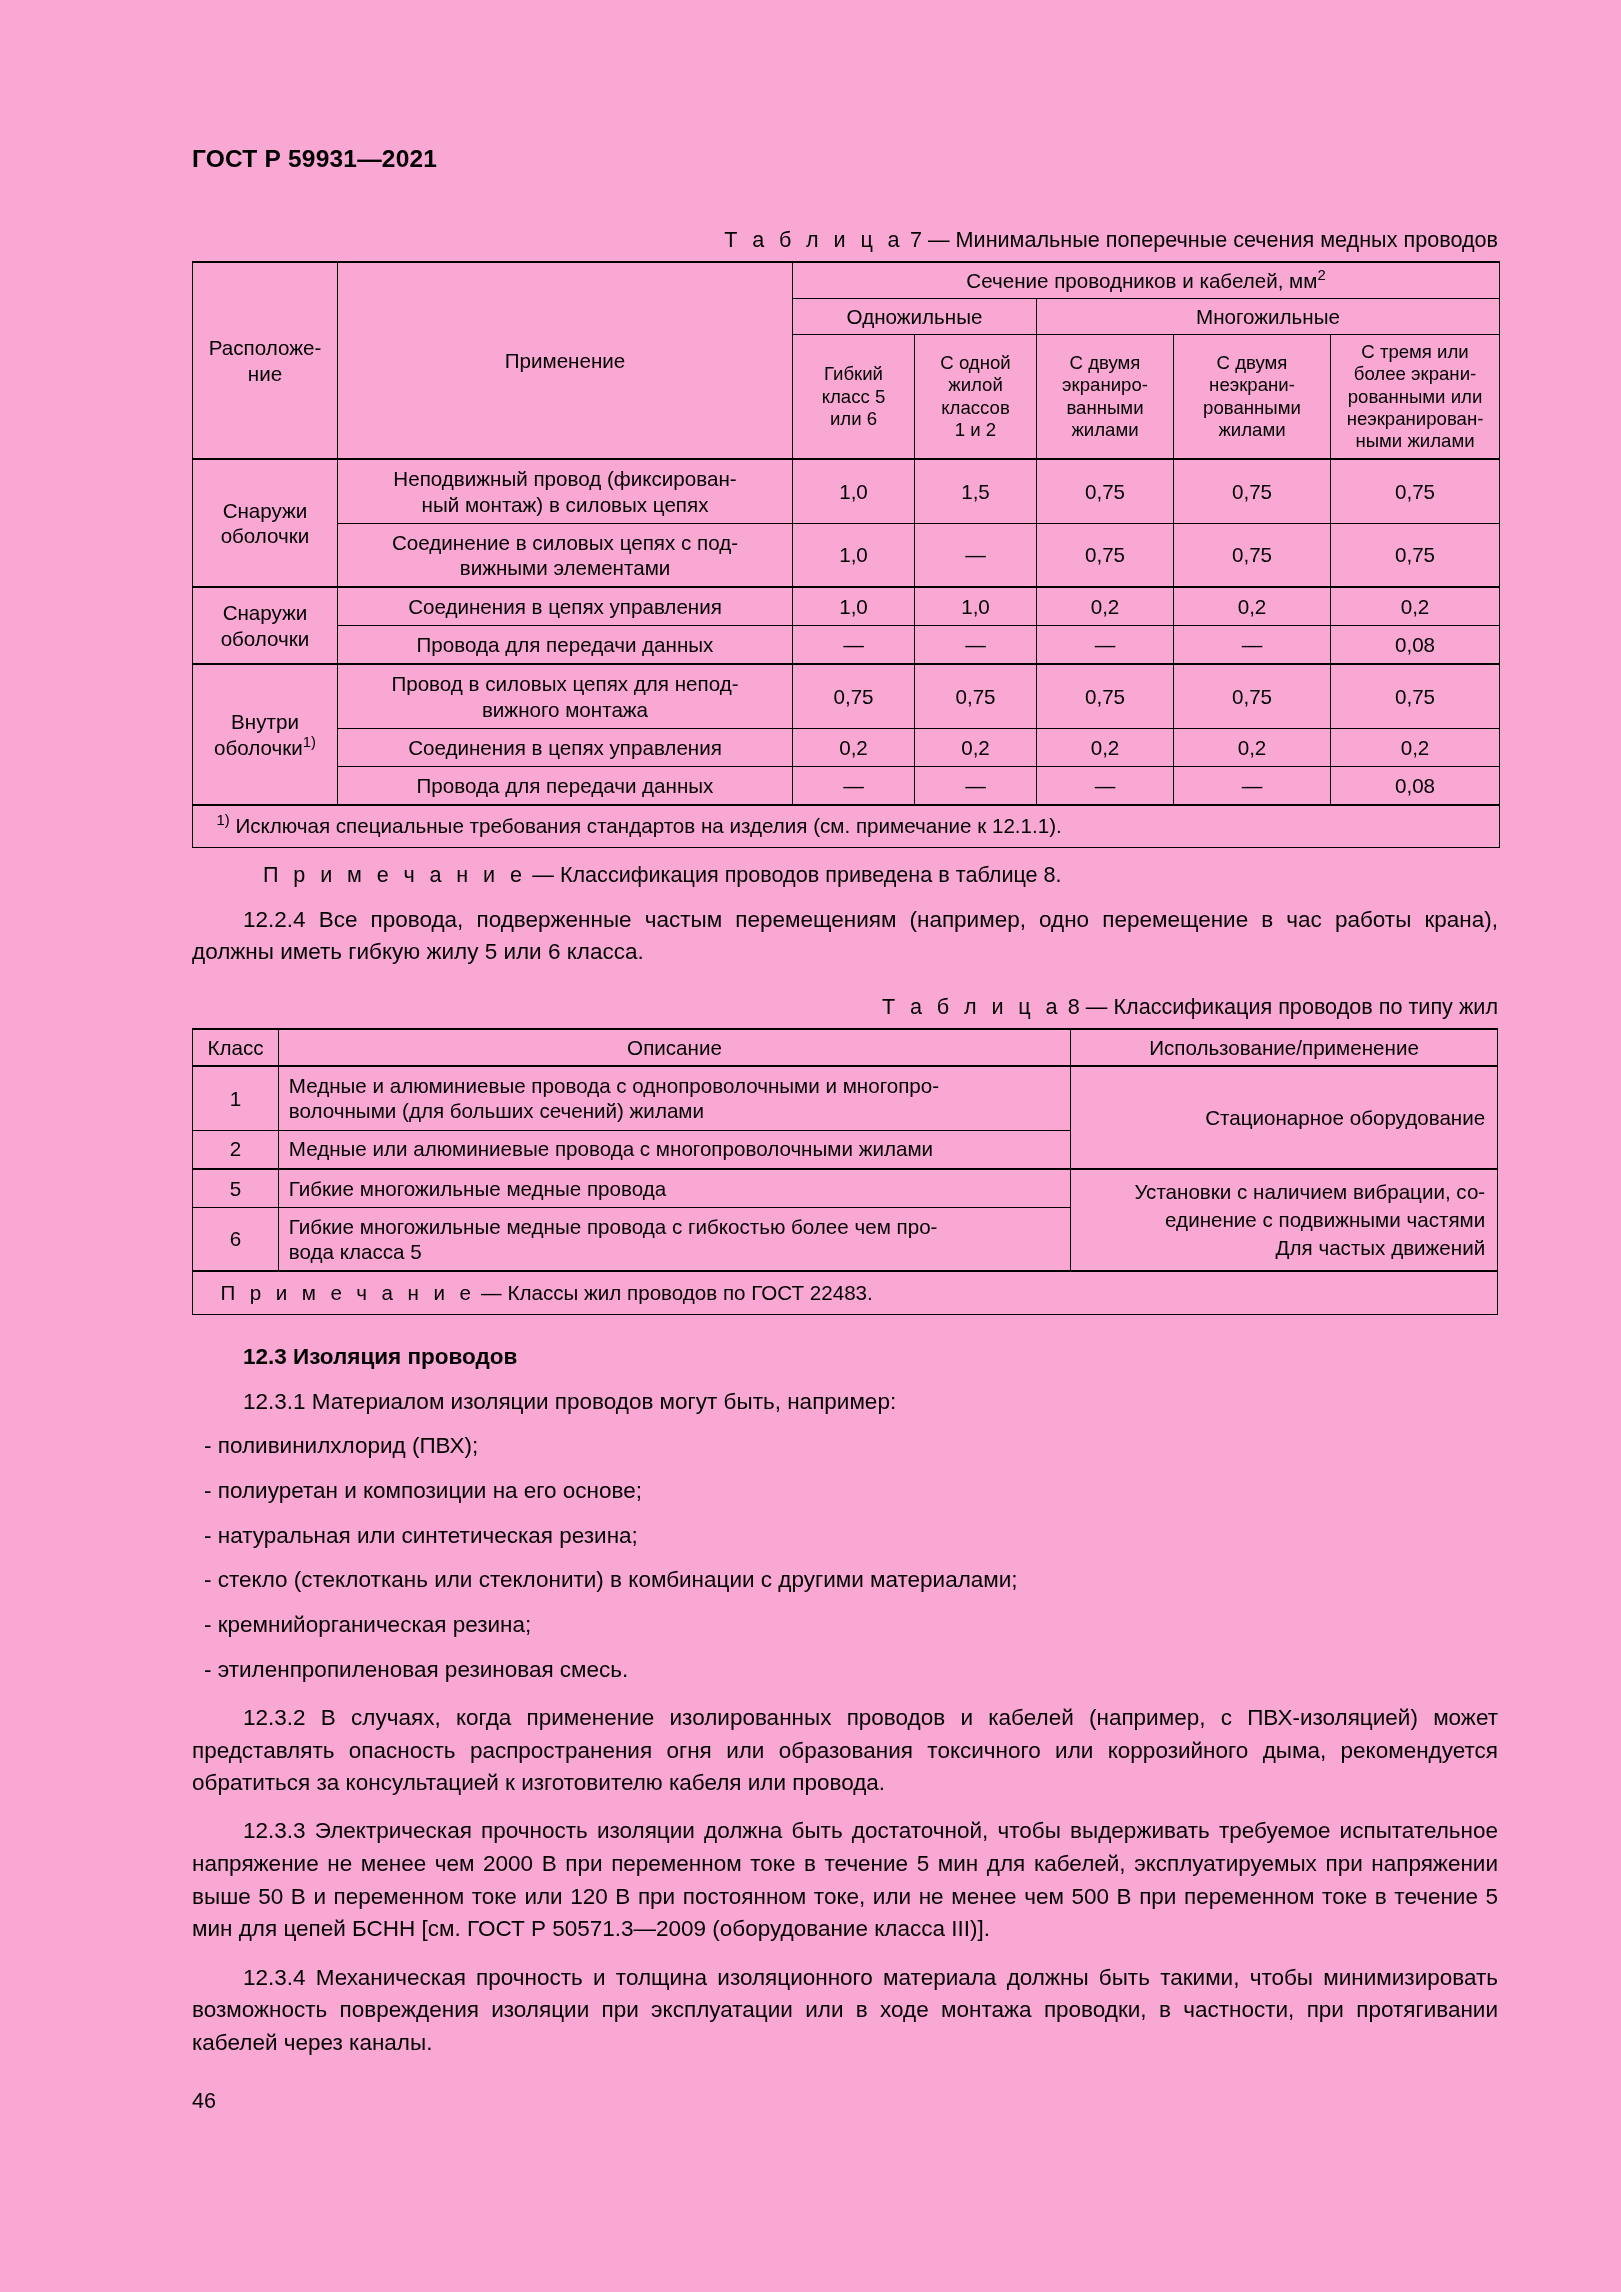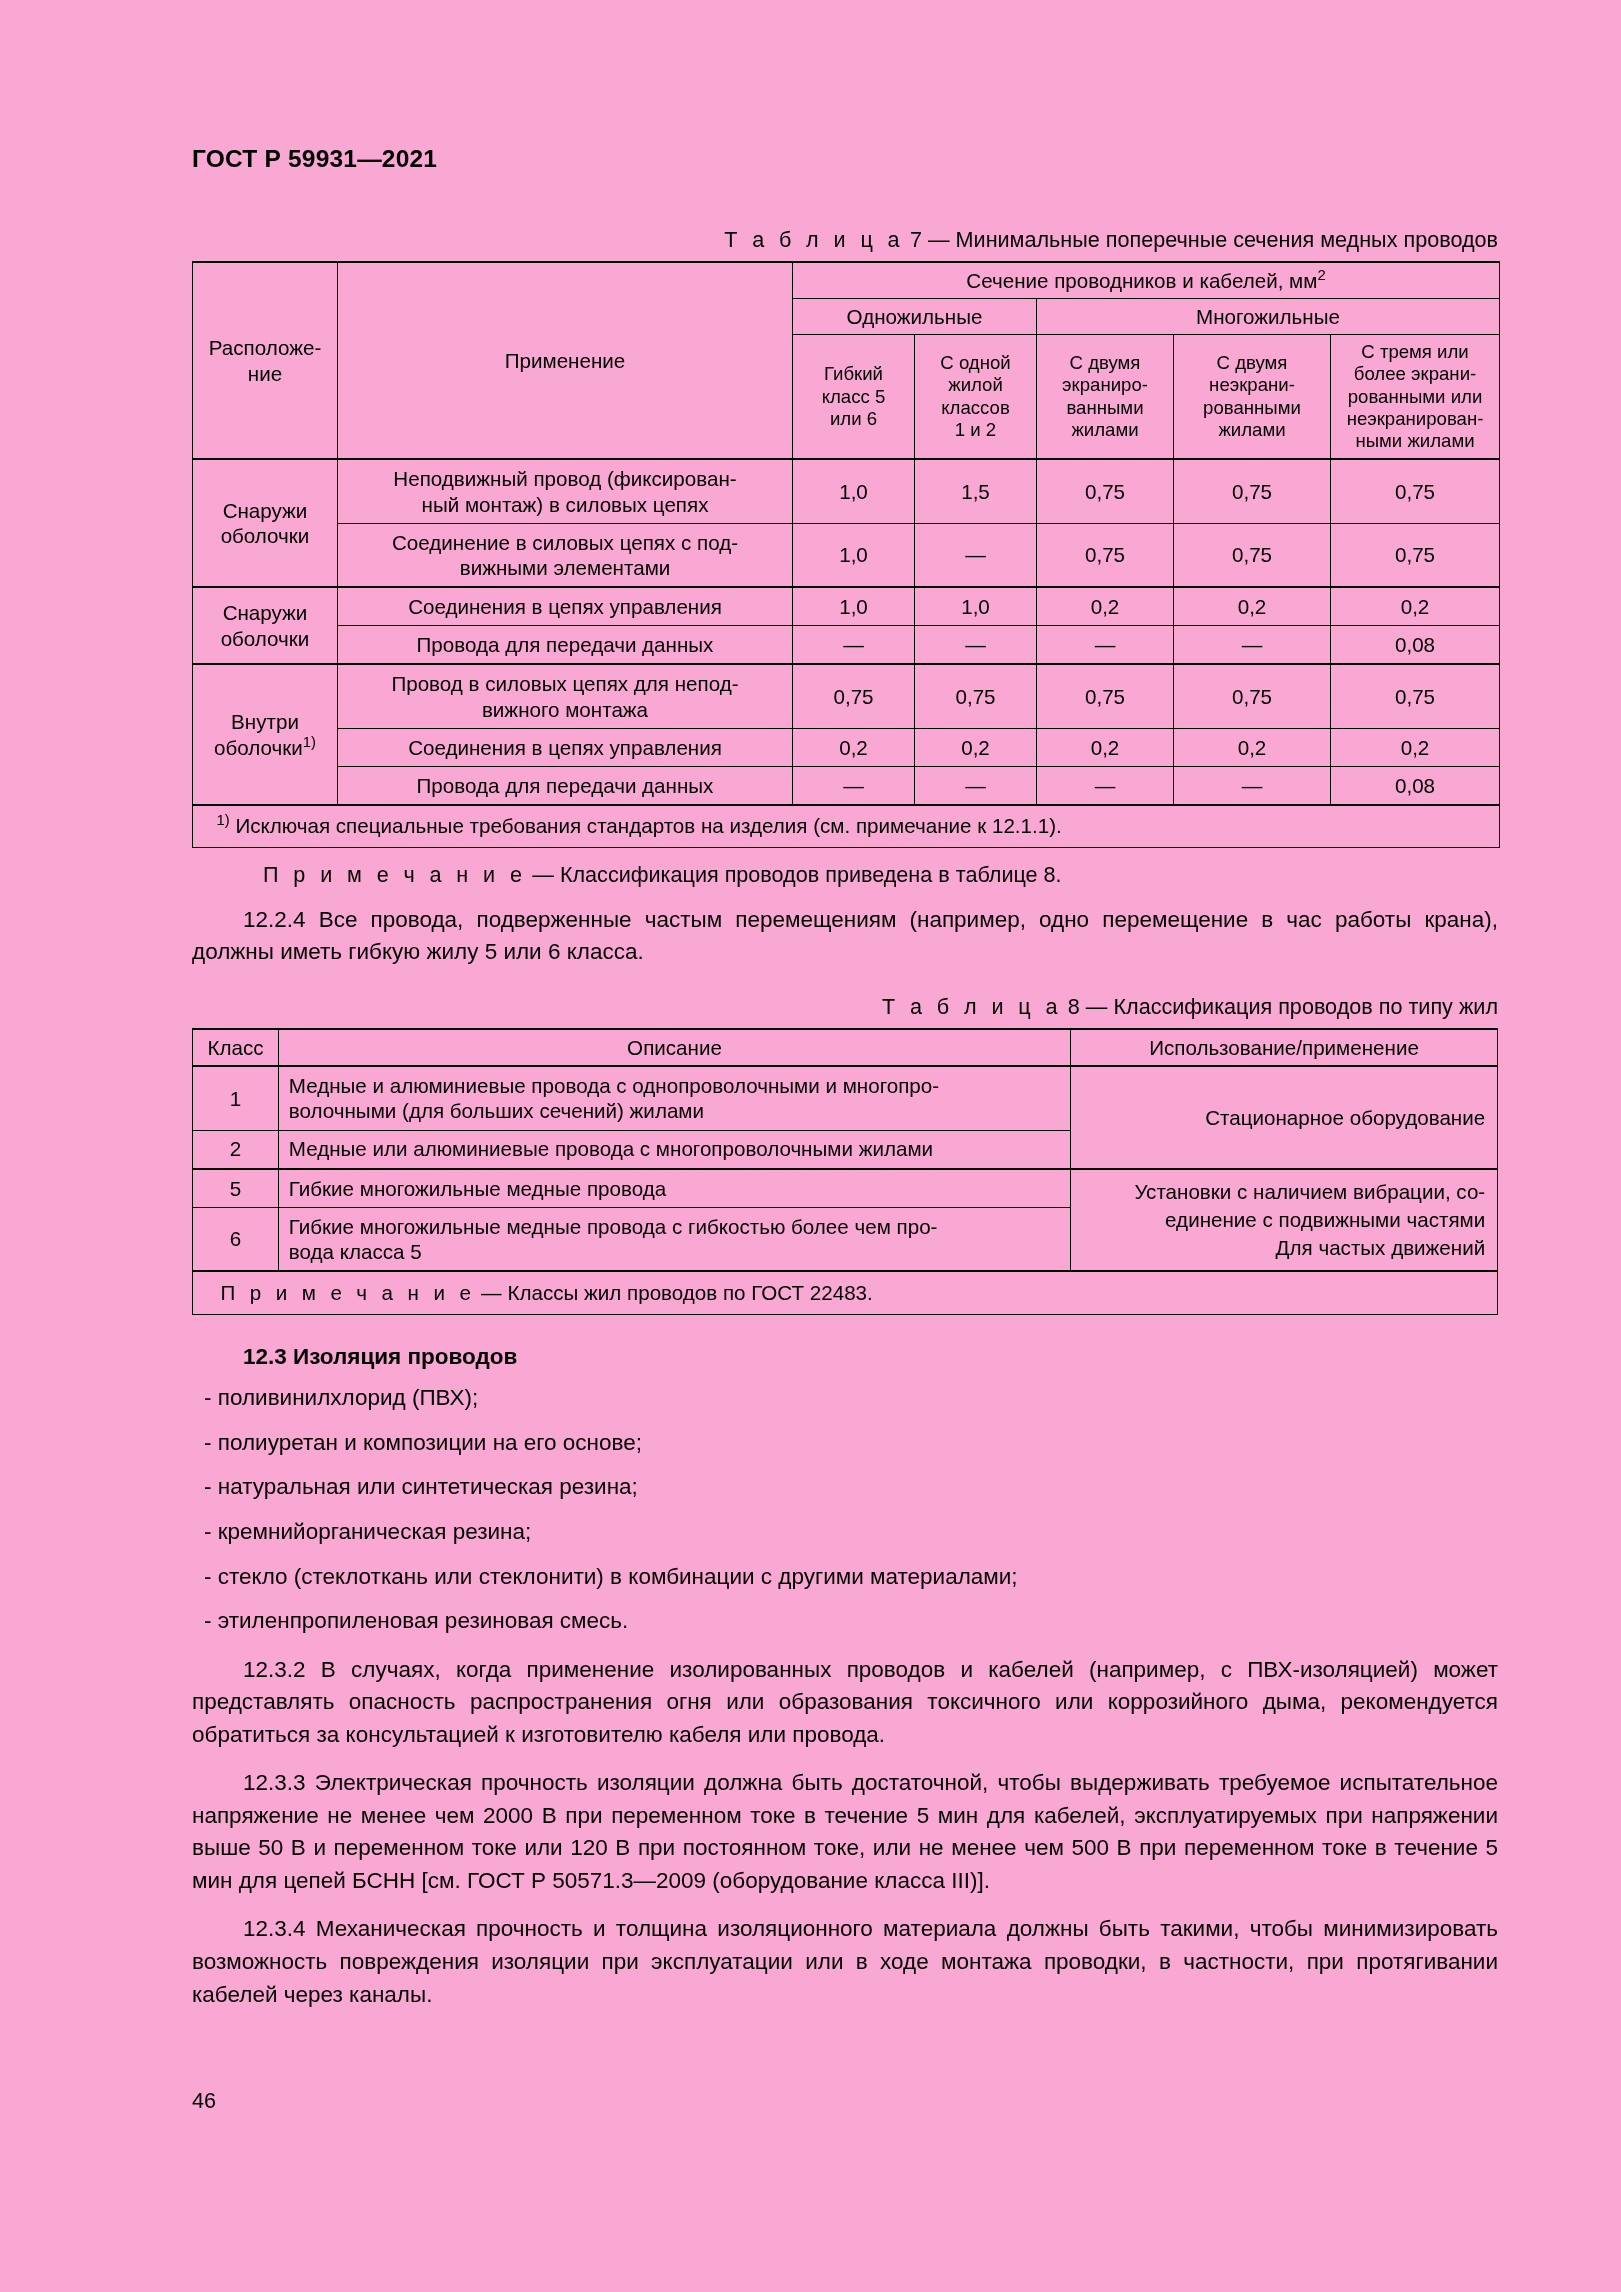--- a/index.html
+++ b/index.html
@@ -372,26 +372,27 @@
             <span class="sp-letter">П р и м е ч а н и е</span>
             <span>—</span>
             <span>Классы жил проводов по ГОСТ 22483.</span>
           </td>
         </tr>
       </tbody>
     </table>
 
     <h3 class="section">12.3 Изоляция проводов</h3>
 
+    <p class="para">12.3.1 Материалом изоляции проводов могут быть, например:</p>
 
     <p class="listitem">- поливинилхлорид (ПВХ);</p>
     <p class="listitem">- полиуретан и композиции на его основе;</p>
     <p class="listitem">- натуральная или синтетическая резина;</p>
+    <p class="listitem">- стекло (стеклоткань или стеклонити) в комбинации с другими материалами;</p>
     <p class="listitem">- кремнийорганическая резина;</p>
-    <p class="listitem">- стекло (стеклоткань или стеклонити) в комбинации с другими материалами;</p>
     <p class="listitem">- этиленпропиленовая резиновая смесь.</p>
 
     <p class="para">12.3.2 В случаях, когда применение изолированных проводов и кабелей (например, с ПВХ-изоляцией) может представлять опасность распространения огня или образования токсичного или коррозийного дыма, рекомендуется обратиться за консультацией к изготовителю кабеля или провода.</p>
     <p class="para">12.3.3 Электрическая прочность изоляции должна быть достаточной, чтобы выдерживать требуемое испытательное напряжение не менее чем 2000 В при переменном токе в течение 5 мин для кабелей, эксплуатируемых при напряжении выше 50 В и переменном токе или 120 В при постоянном токе, или не менее чем 500 В при переменном токе в течение 5 мин для цепей БСНН [см. ГОСТ Р 50571.3—2009 (оборудование класса III)].</p>
     <p class="para">12.3.4 Механическая прочность и толщина изоляционного материала должны быть такими, чтобы минимизировать возможность повреждения изоляции при эксплуатации или в ходе монтажа проводки, в частности, при протягивании кабелей через каналы.</p>
 
   </div>
 
   <div class="pageno">46</div>
 

